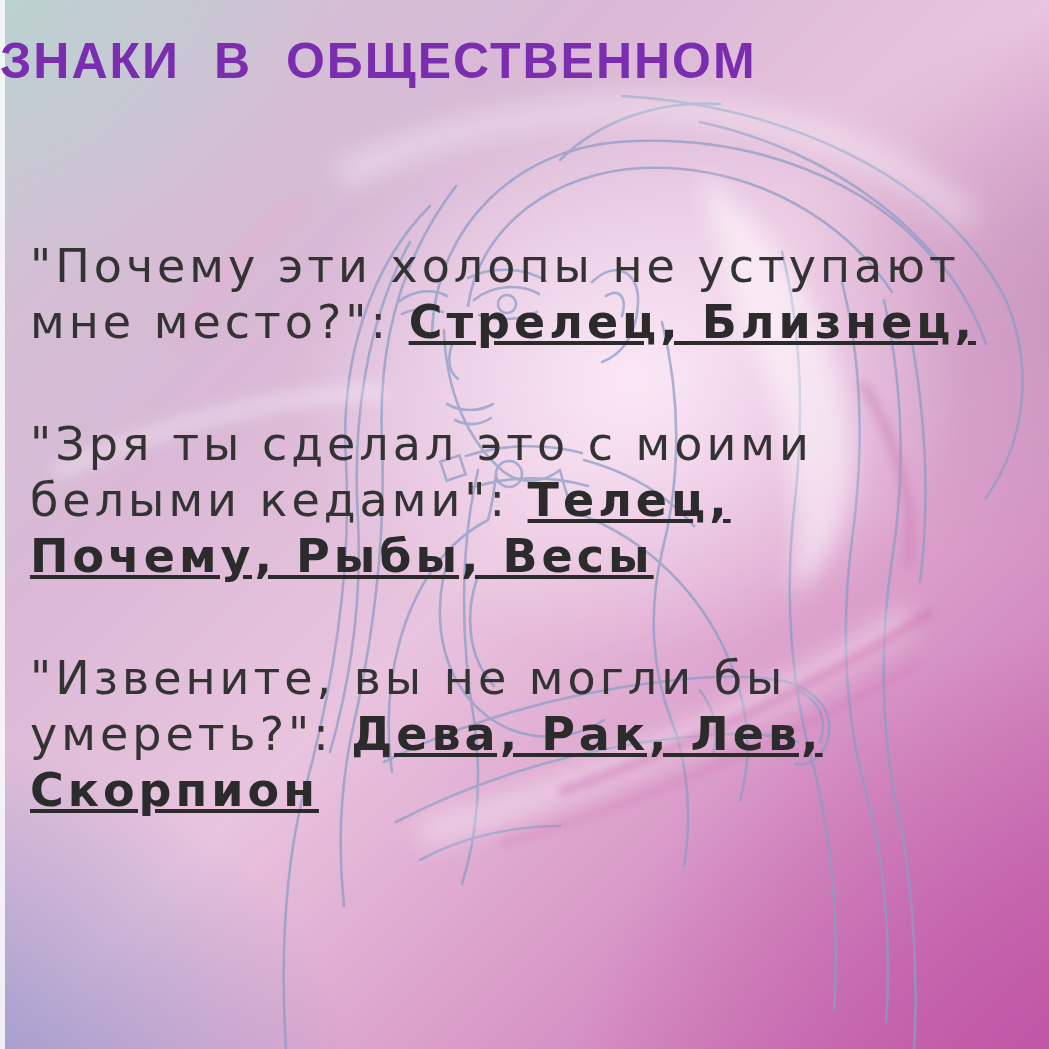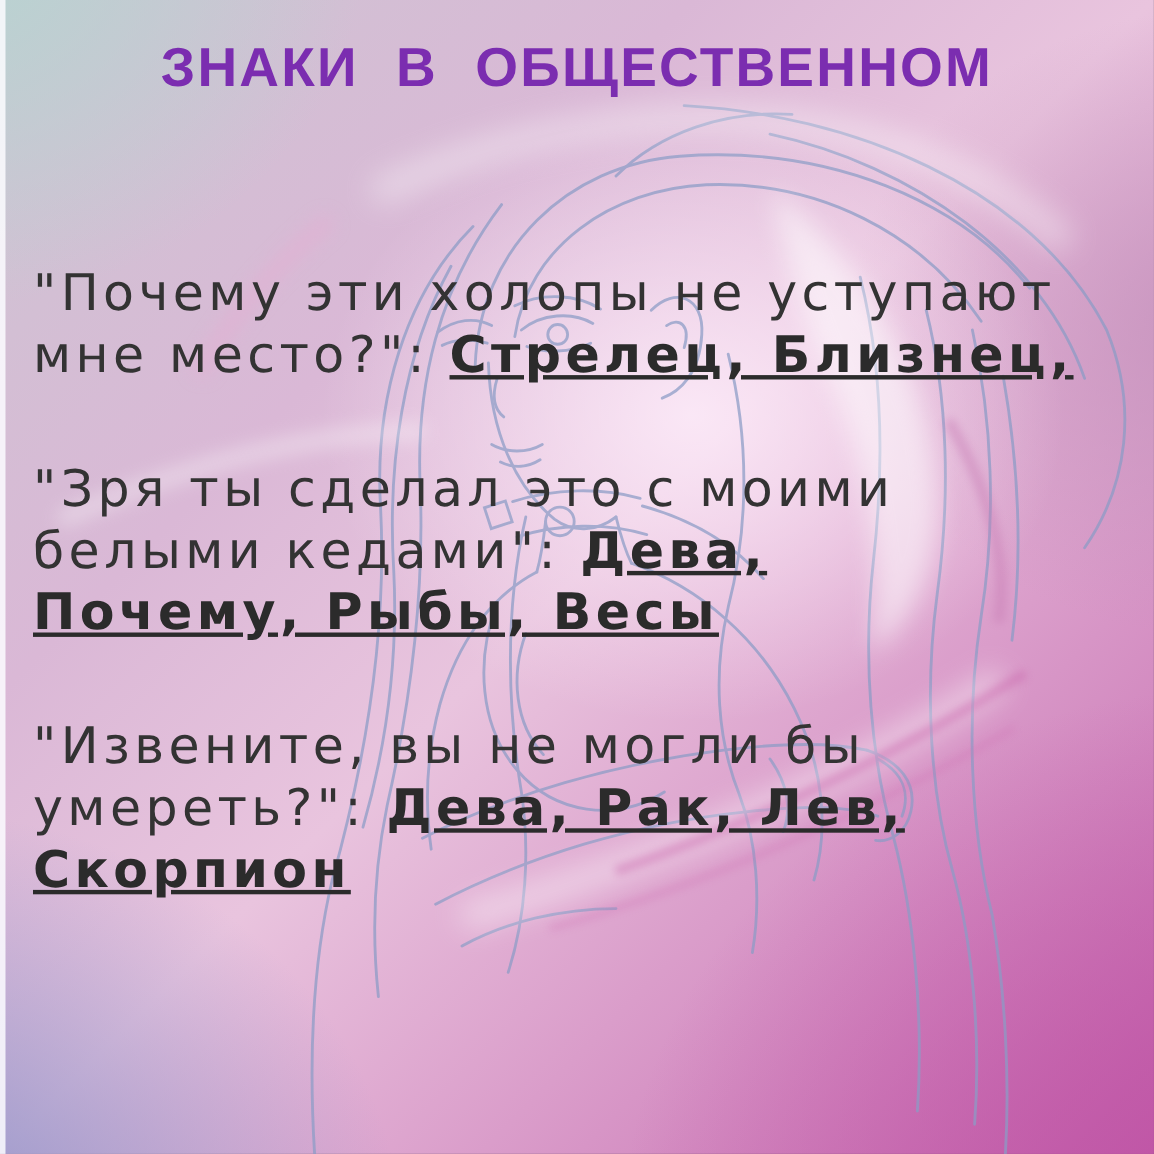--- a/index.html
+++ b/index.html
@@ -13,21 +13,21 @@
       radial-gradient(ellipse 700px 600px at -5% -5%, var(--background-top-left,#b6d4d1) 0%, rgba(182,212,209,0) 55%),
       radial-gradient(ellipse 820px 720px at -8% 108%, var(--background-bottom-left,#8c91c8) 0%, rgba(140,145,200,0) 55%),
       radial-gradient(ellipse 920px 820px at 108% 108%, var(--background-bottom-right,#bf52a5) 0%, rgba(191,82,165,0) 62%),
       radial-gradient(ellipse 620px 520px at 106% 28%, rgba(196,146,188,0.85) 0%, rgba(196,146,188,0) 55%),
       linear-gradient(135deg,#ccc6d2 0%,#dab8d6 30%,#e9c4de 50%,#d795c6 75%,#c567ad 100%);
   }
   .art{position:absolute;left:0;top:0;width:1049px;height:1049px;overflow:visible;}
   .edge{position:absolute;left:0;top:0;bottom:0;width:5px;background:rgba(252,252,255,0.85);}
   .title{
     position:absolute;top:28px;left:0;width:100%;
-    margin:0;text-align:center;
+    margin:0;text-align:left;
     font-family:"Liberation Sans",sans-serif;
     font-weight:bold;font-size:50px;line-height:66px;
     letter-spacing:2px;word-spacing:18px;
     color:var(--title,#7b2db0);
   }
   .t-line{display:block;}
   .blocks{position:absolute;top:238px;left:30px;right:18px;}
   .block{margin:0 0 66px 0;}
   .line{
     font-size:46px;line-height:56px;letter-spacing:4px;
@@ -144,21 +144,21 @@
       <div class="line">
         <span>мне место?": </span><span class="signs">Стрелец, Близнец,</span>
       </div>
     </div>
 
     <div class="block">
       <div class="line">
         <span>"Зря ты сделал это с моими</span><span class="signs"></span>
       </div>
       <div class="line">
-        <span>белыми кедами": </span><span class="signs">Дева,</span>
+        <span>белыми кедами": </span><span class="signs">Телец,</span>
       </div>
       <div class="line">
         <span></span><span class="signs">Почему, Рыбы, Весы</span>
       </div>
     </div>
 
     <div class="block">
       <div class="line">
         <span>"Извените, вы не могли бы</span><span class="signs"></span>
       </div>

